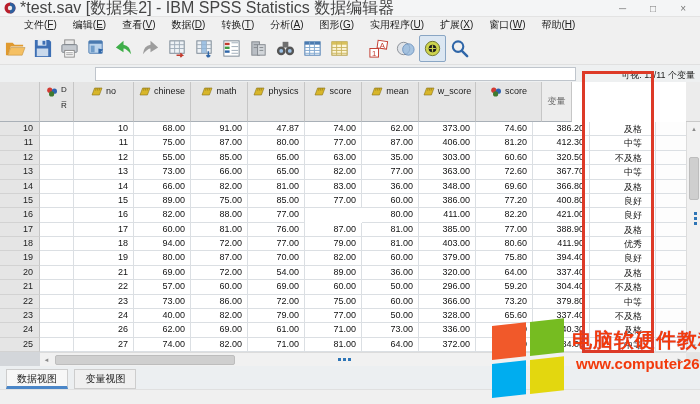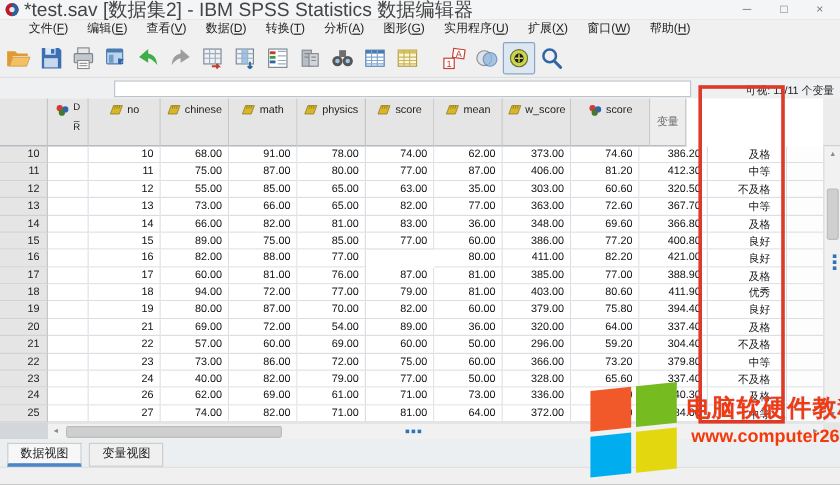--- a/index.html
+++ b/index.html
@@ -347,21 +347,21 @@
         <div class="hcell ghostH" style="width: 30px;">
           <span>变量</span>
         </div>
       </div>
       <div class="drow">
         <div class="rn" style="width: 40px;">10</div>
         <div class="dc" style="width: 34px;"></div>
         <div class="dc" style="width: 60px;">10</div>
         <div class="dc" style="width: 57px;">68.00</div>
         <div class="dc" style="width: 57px;">91.00</div>
-        <div class="dc" style="width: 57px;">78.00</div>
+        <div class="dc" style="width: 57px;">47.87</div>
         <div class="dc" style="width: 57px;">74.00</div>
         <div class="dc" style="width: 57px;">62.00</div>
         <div class="dc" style="width: 57px;">373.00</div>
         <div class="dc" style="width: 57px;">74.60</div>
         <div class="dc" style="width: 57px;">386.20</div>
         <div class="dc grp" style="width: 66px;">及格</div>
         <div class="dc ghost" style="width: 30px;"></div>
       </div>
       <div class="drow">
         <div class="rn" style="width: 40px;">11</div>

